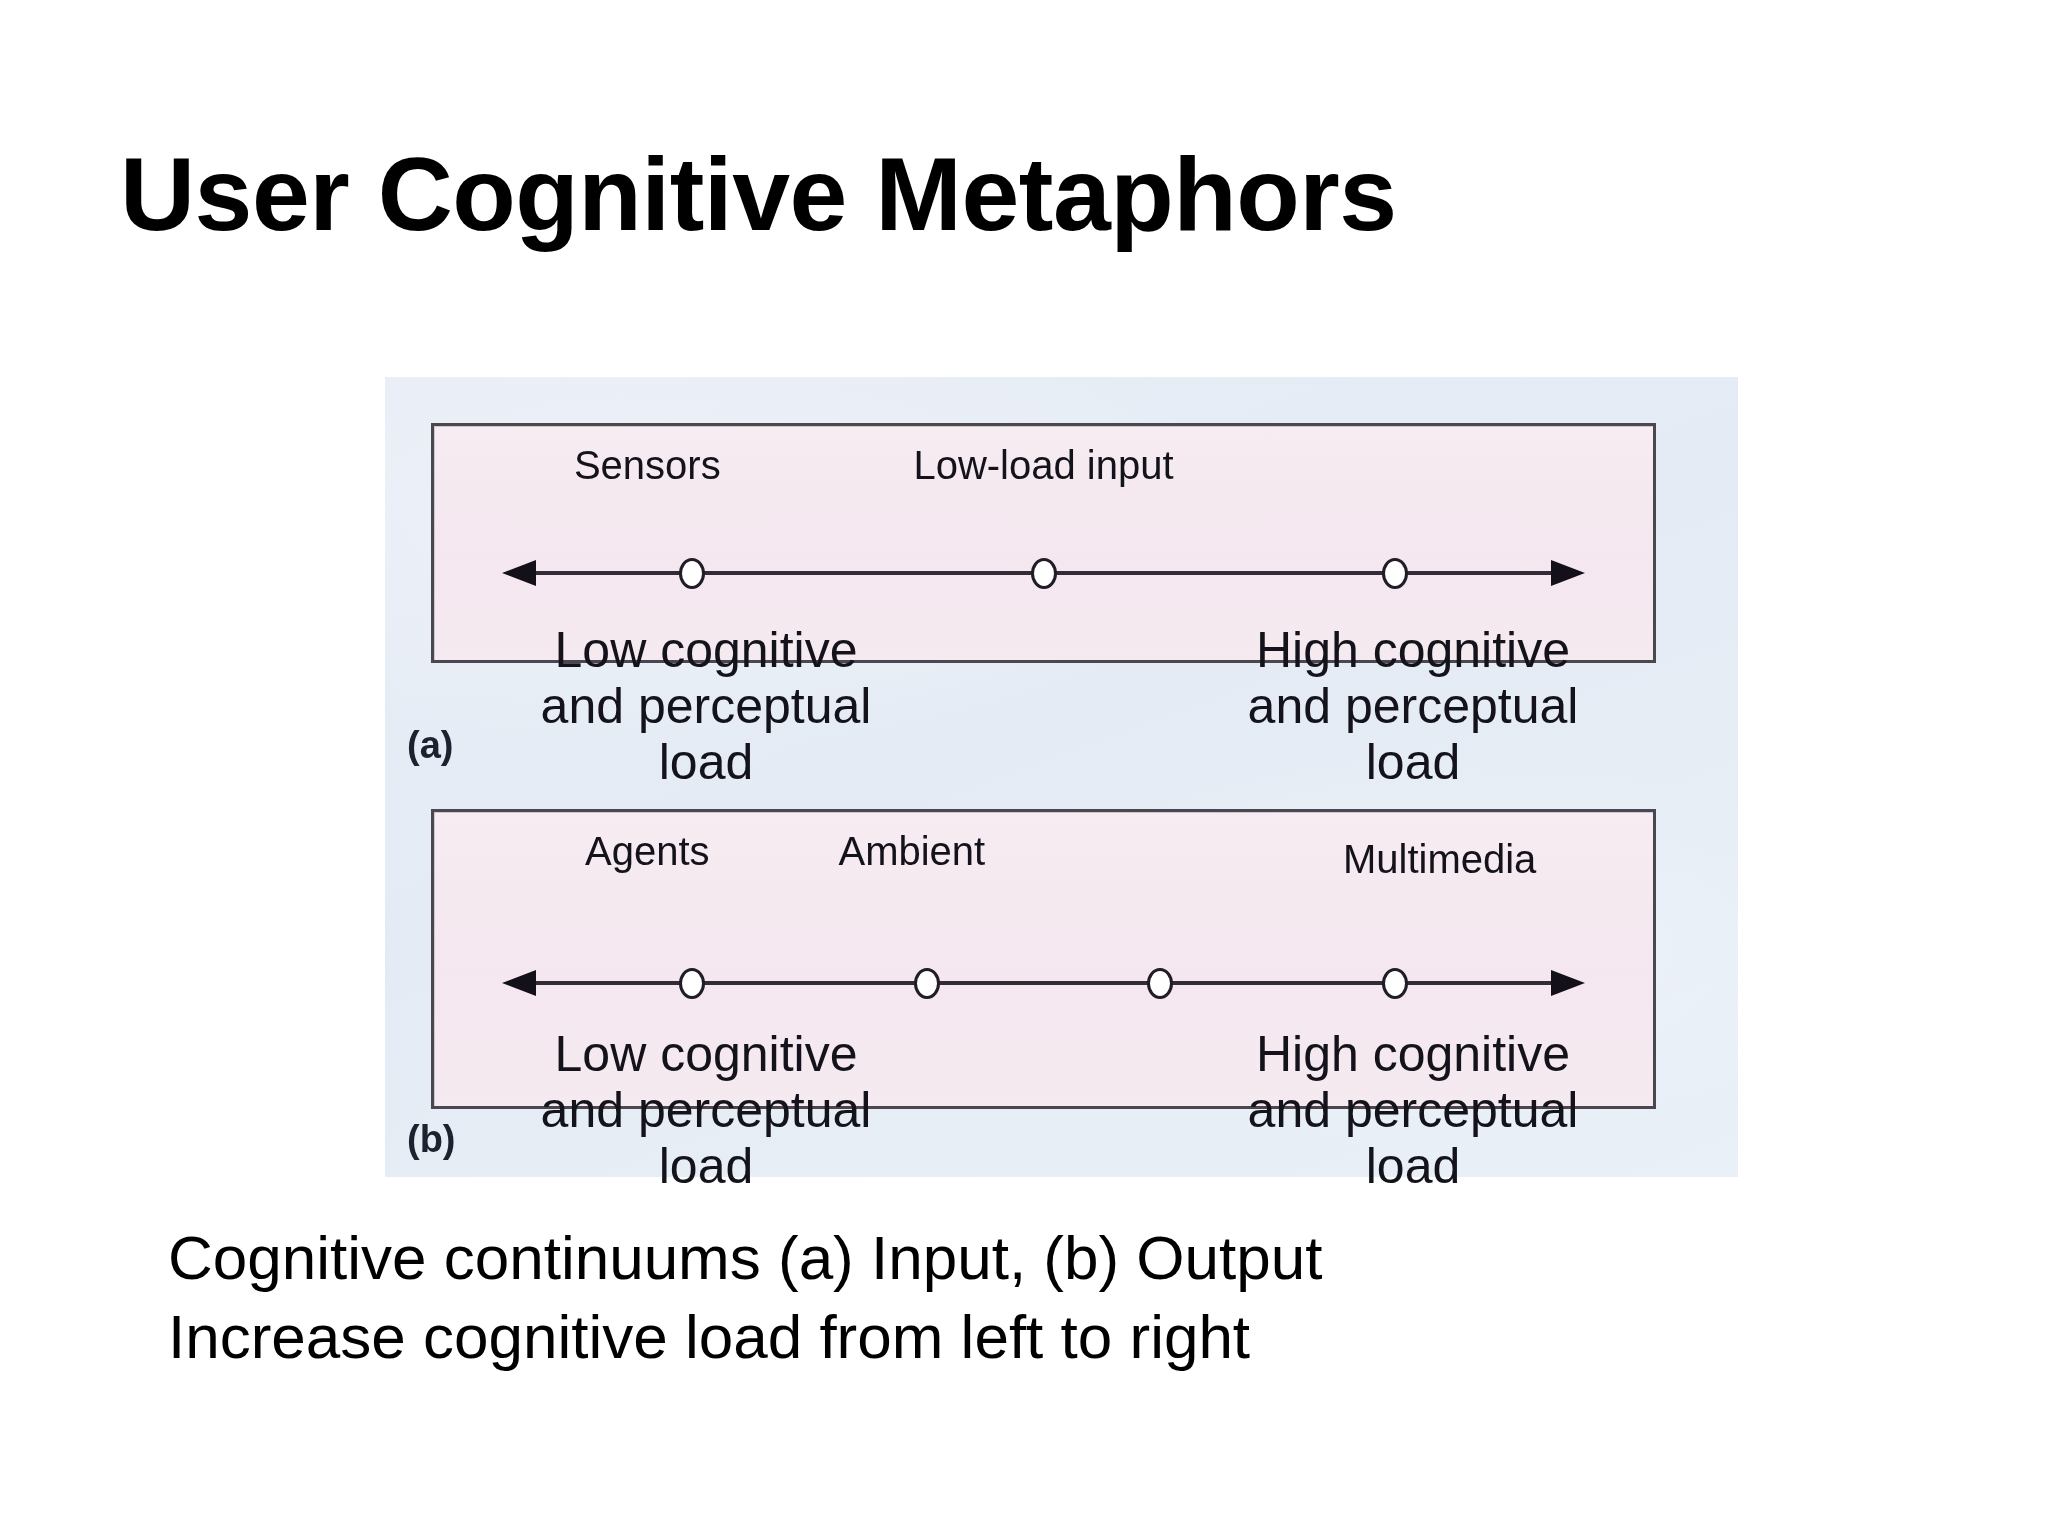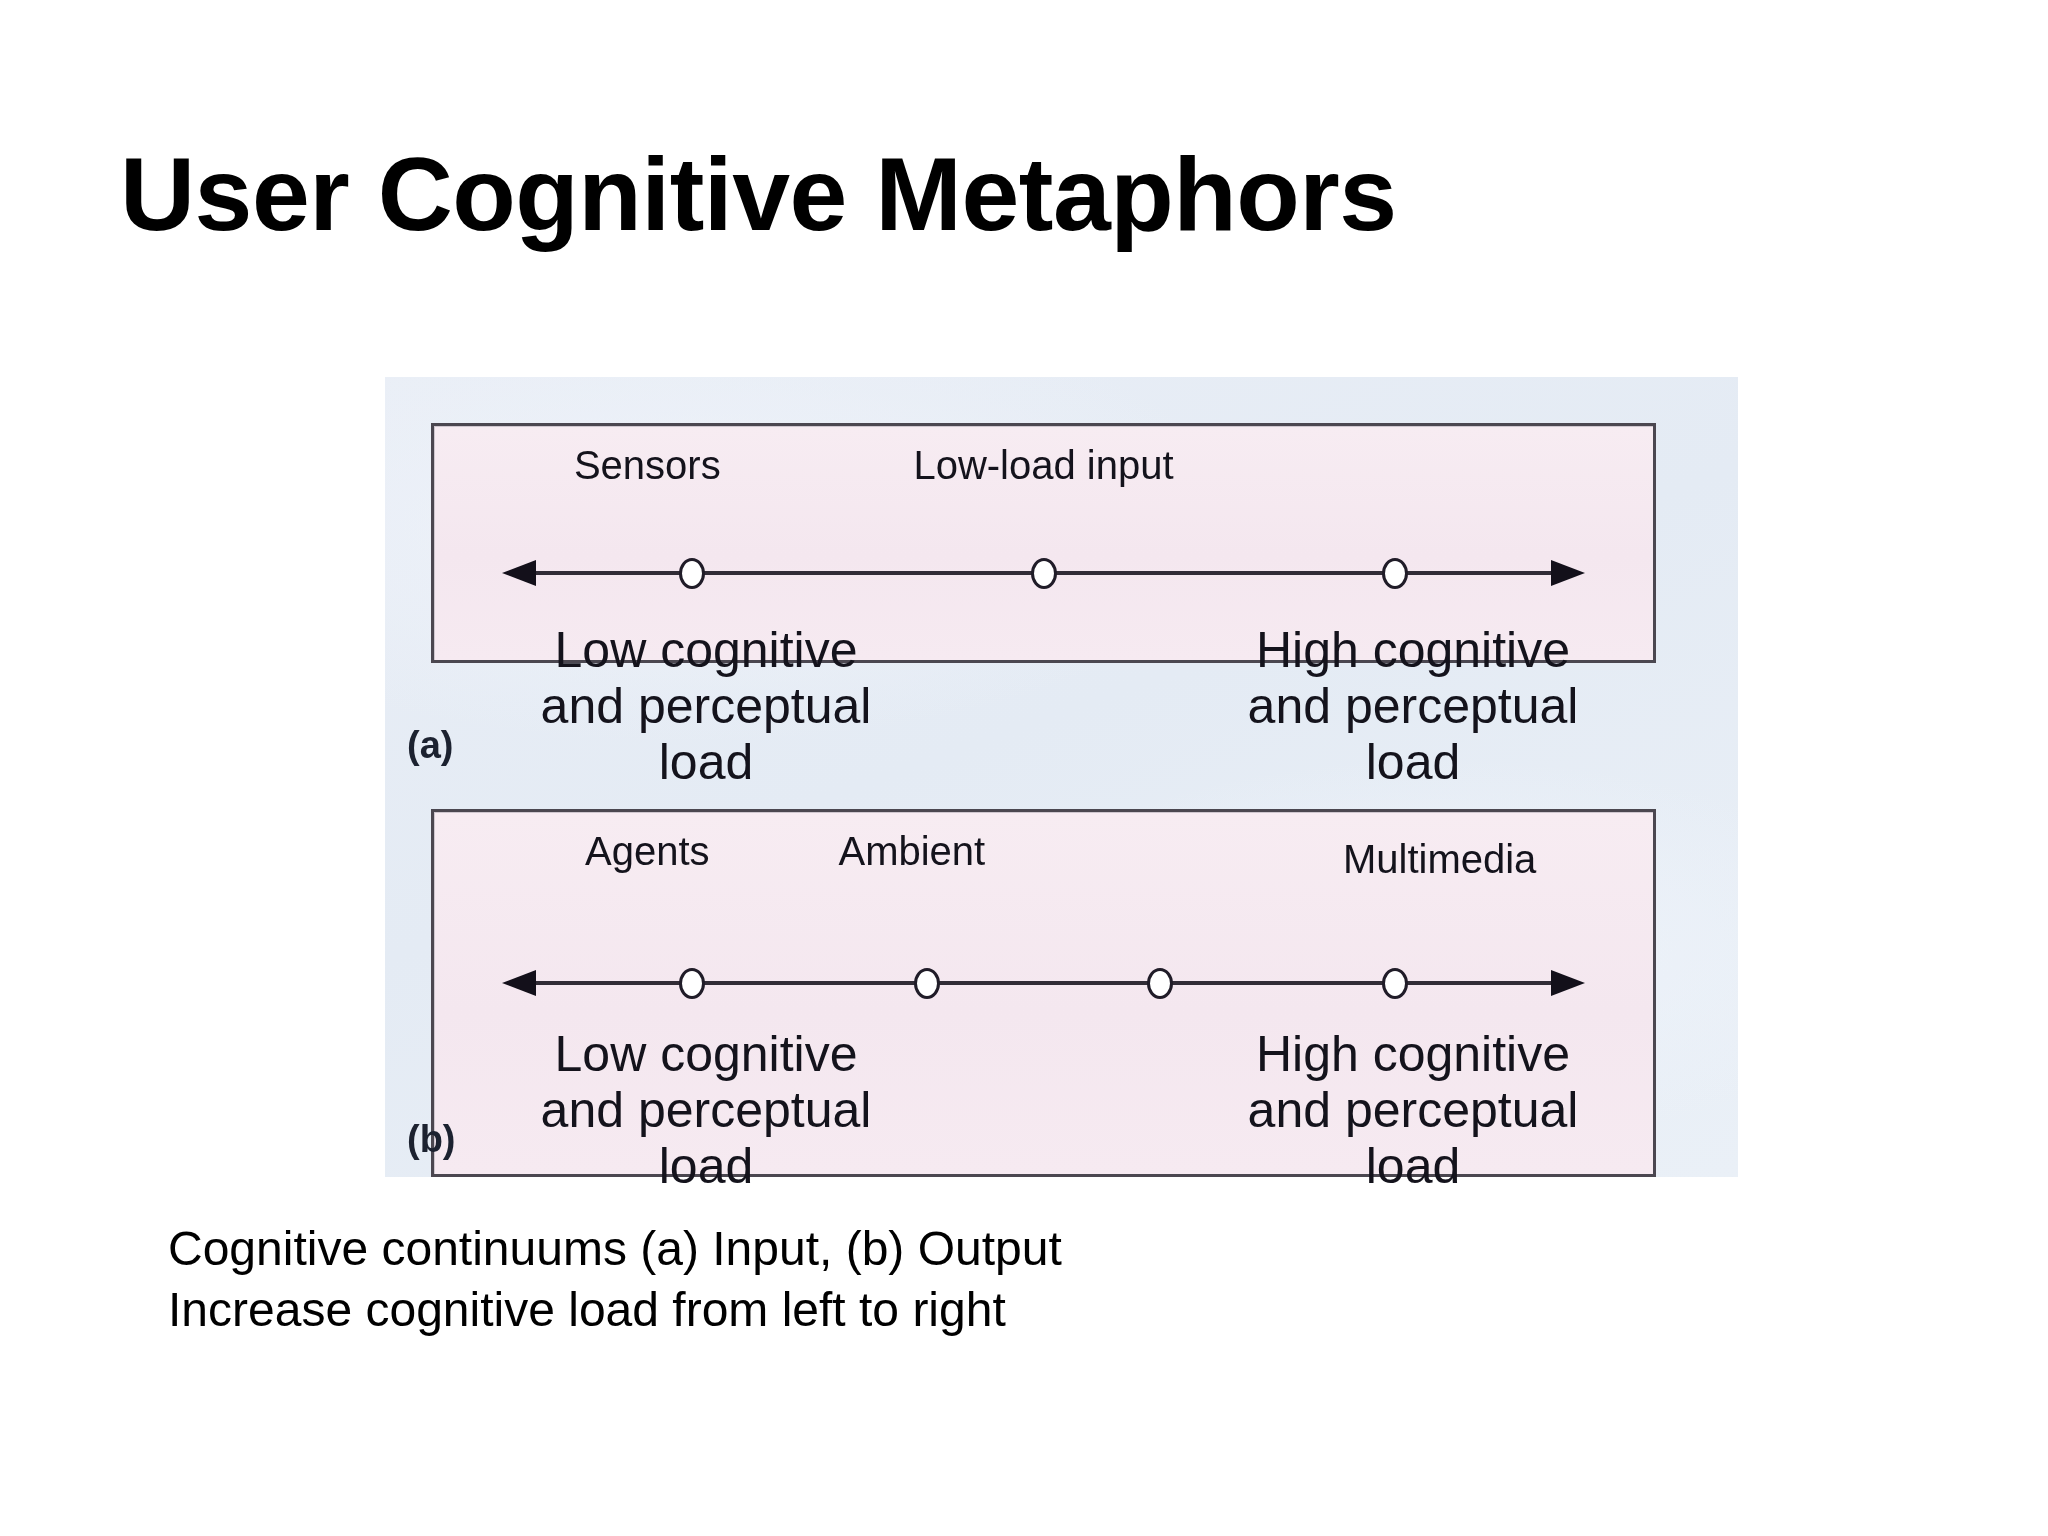--- a/index.html
+++ b/index.html
@@ -49,21 +49,21 @@
     position: absolute;
     left: 46px;
     width: 1225px;
     background: #f6eaf1;
     background-image: linear-gradient(180deg, #f7ecf2 0%, #f4e7ef 55%, #f6eaf1 100%);
     border: 3px solid #4b4750;
     box-sizing: border-box;
     box-shadow: 1px 1px 0 0 #cfc7cf inset;
   }
   #continuum-a { top: 46px;  height: 240px; }
-  #continuum-b { top: 432px; height: 368px; }
+  #continuum-b { top: 432px; height: 300px; }
 
   
   .label-row {
     position: absolute;
     left: 0;
     top: 0;
     width: 100%;
     height: 100%;
   }
   .node-label {
@@ -148,21 +148,21 @@
 
   
   #caption-block {
     position: absolute;
     left: 168px;
     top: 1218px;
     width: 1700px;
   }
   .caption-line {
     font-family: "Liberation Sans", sans-serif;
-    font-size: 48px;
+    font-size: 62px;
     line-height: 1.28;
     color: #000000;
     white-space: nowrap;
   }
 </style>
 </head>
 <body>
 
 <div id="slide-title">User Cognitive Metaphors</div>
 

